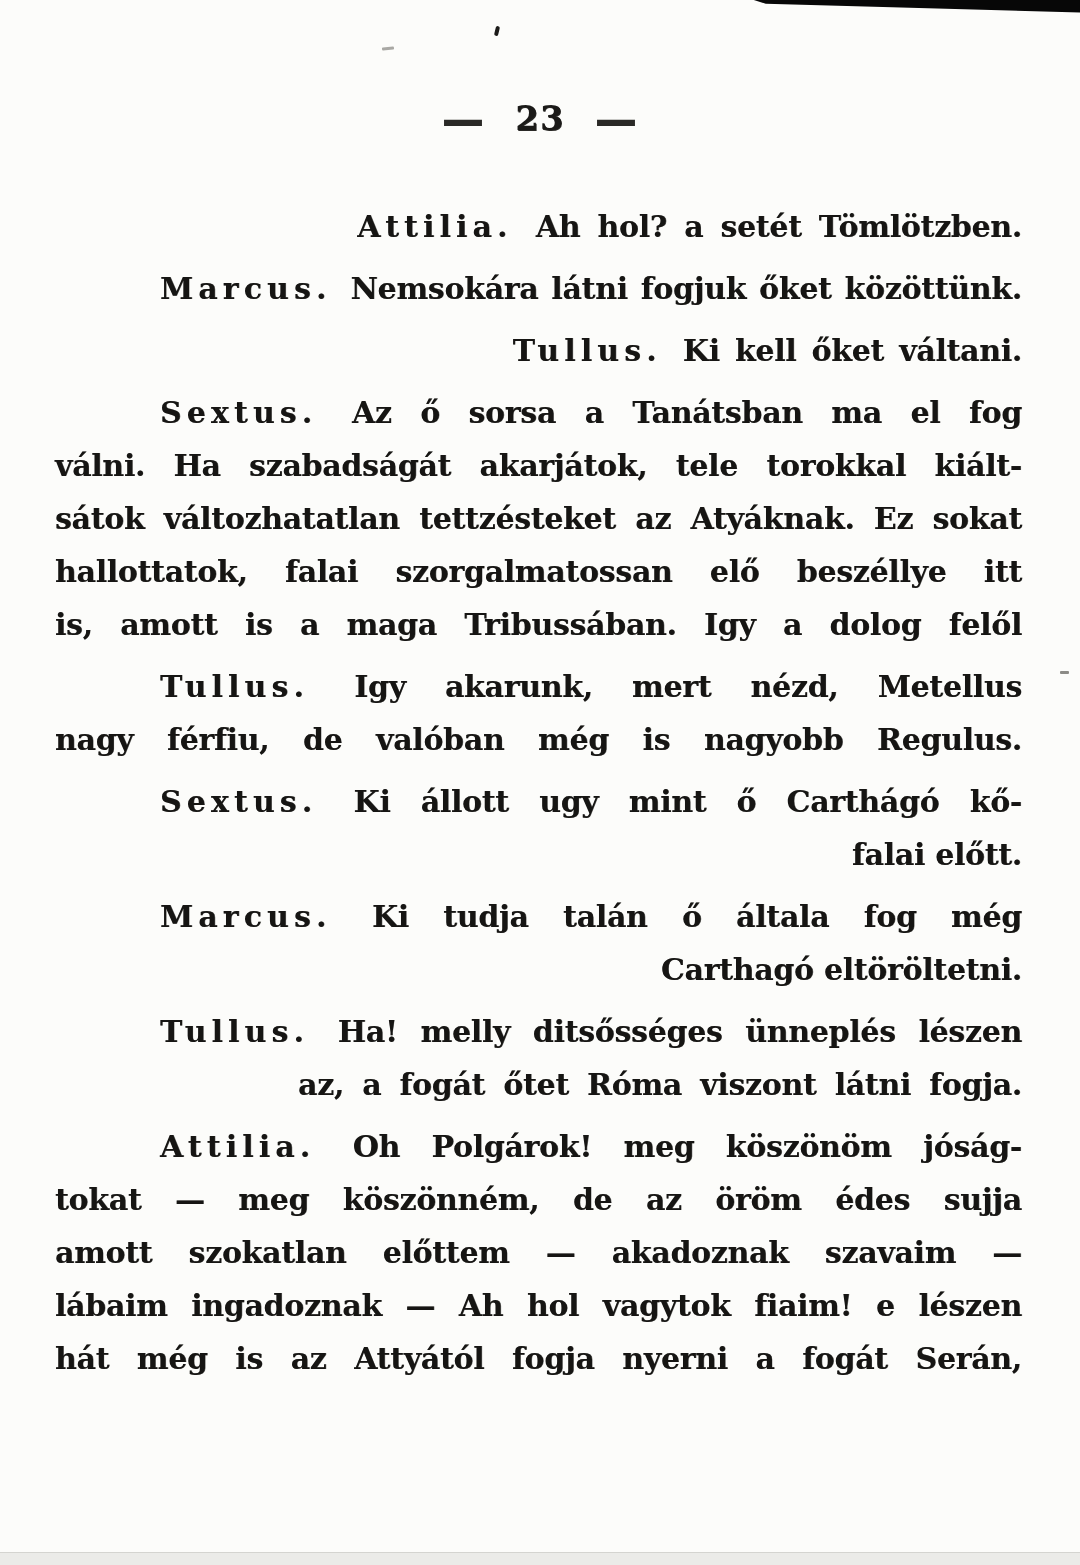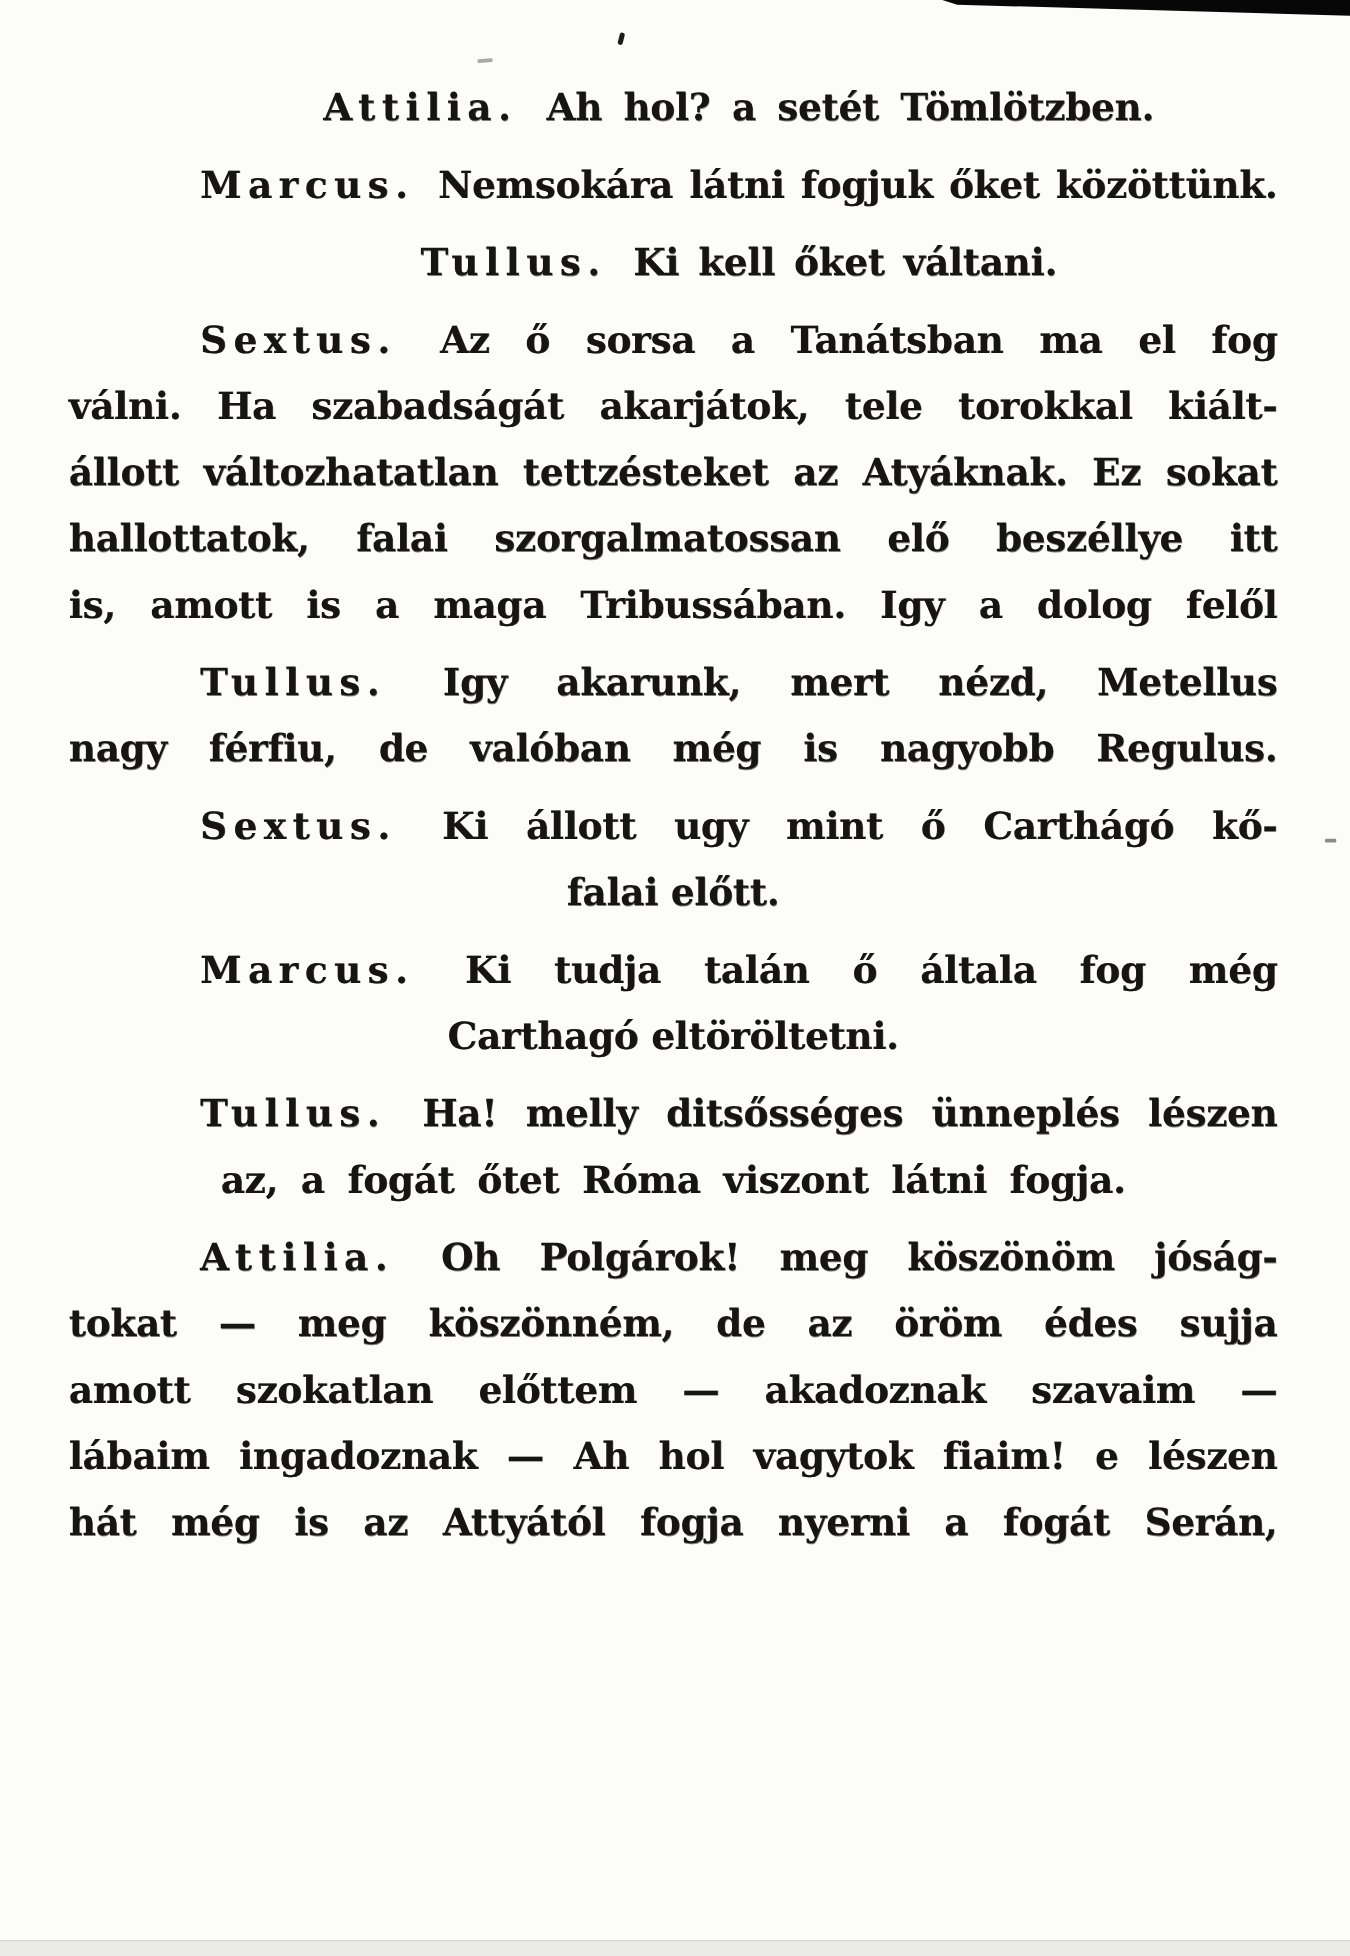--- a/index.html
+++ b/index.html
@@ -47,21 +47,21 @@
     letter-spacing: -0.3px;
     text-shadow: 0.4px 0.4px 0 rgba(22,21,19,0.55);
   }
   .para {
     margin: 0 0 9px 0;
   }
   .line {
     line-height: 53px;
     height: 53px;
     white-space: normal;
-    text-align: center;
+    text-align: right;
   }
   .line.first {
     text-indent: 105px;
   }
   .line.just {
     text-align: justify;
     text-align-last: justify;
   }
   .speaker {
     letter-spacing: 0.17em;
@@ -119,35 +119,38 @@
 </head>
 <body>
 
 <div class="page">
 
   <div class="scan-wedge"></div>
   <div class="speck-1"></div>
   <div class="speck-2"></div>
   <div class="speck-3"></div>
 
+  <div class="header">
+    <span class="dash">—</span><span class="pagenum">23</span><span class="dash">—</span>
+  </div>
 
   <div class="text-block">
       <div class="para">
         <div class="line first" style="word-spacing: 7px;"><span class="speaker">Attilia.</span> Ah hol? a setét Tömlötzben.</div>
       </div>
       <div class="para">
         <div class="line just first"><span class="speaker">Marcus.</span> Nemsokára látni fogjuk őket közöttünk.</div>
       </div>
       <div class="para">
         <div class="line first" style="word-spacing: 5px;"><span class="speaker">Tullus.</span> Ki kell őket váltani.</div>
       </div>
       <div class="para">
         <div class="line just first"><span class="speaker">Sextus.</span> Az ő sorsa a Tanátsban ma el fog</div>
         <div class="line just">válni. Ha szabadságát akarjátok, tele torokkal kiált-</div>
-        <div class="line just">állott változhatatlan tettzésteket az Atyáknak. Ez sokat</div>
+        <div class="line just">sátok változhatatlan tettzésteket az Atyáknak. Ez sokat</div>
         <div class="line just">hallottatok, falai szorgalmatossan elő beszéllye itt</div>
         <div class="line just">is, amott is a maga Tribussában. Igy a dolog felől</div>
       </div>
       <div class="para">
         <div class="line just first"><span class="speaker">Tullus.</span> Igy akarunk, mert nézd, Metellus</div>
         <div class="line just">nagy férfiu, de valóban még is nagyobb Regulus.</div>
       </div>
       <div class="para">
         <div class="line just first"><span class="speaker">Sextus.</span> Ki állott ugy mint ő Carthágó kő-</div>
         <div class="line">falai előtt.</div>

